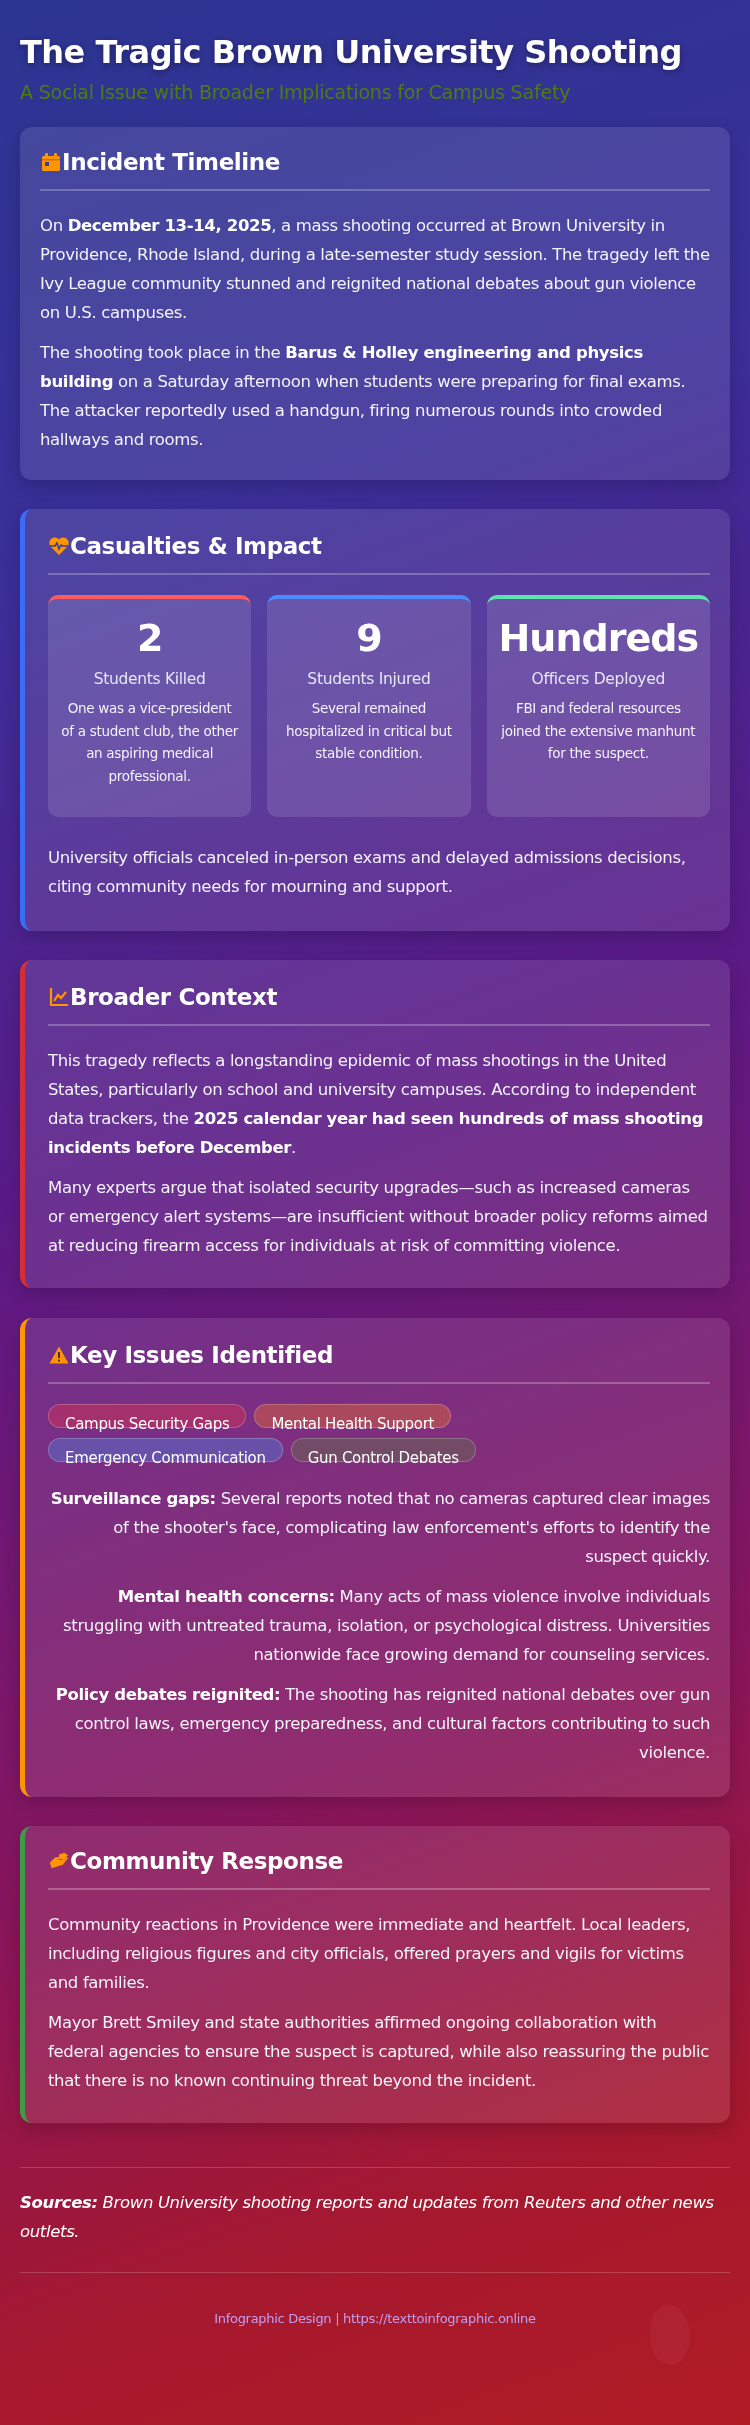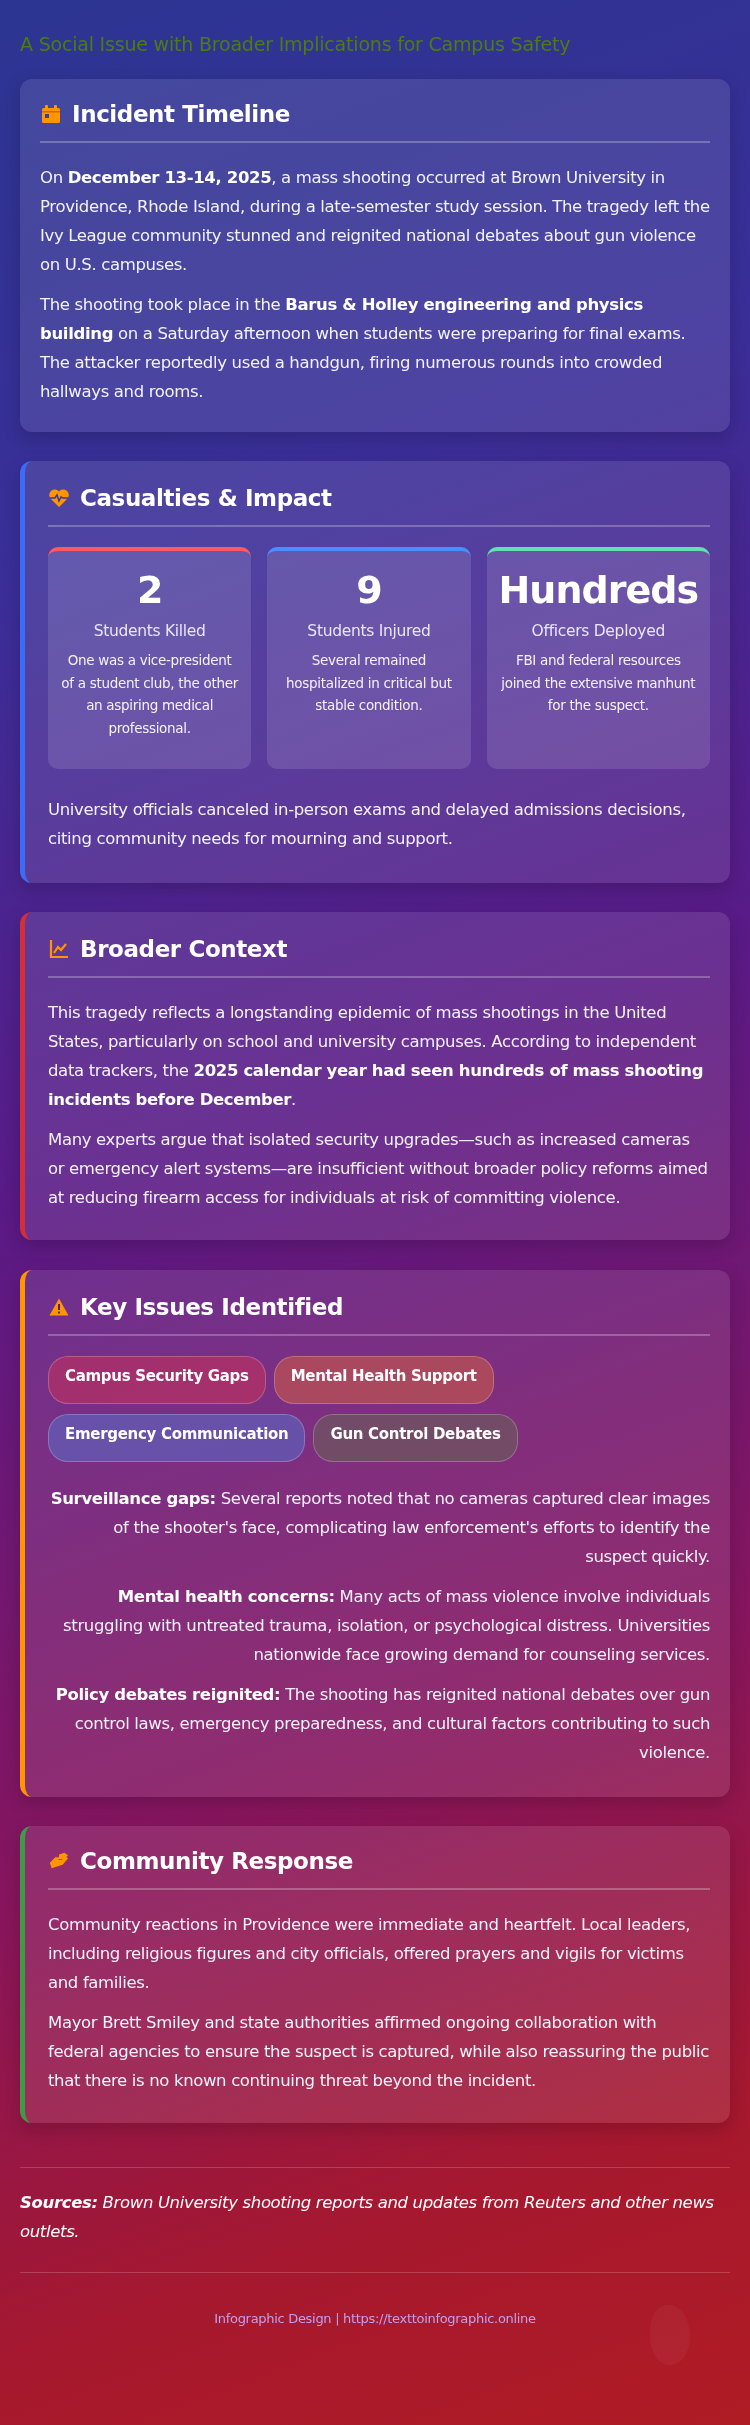--- a/index.html
+++ b/index.html
@@ -30,21 +30,21 @@
     }
     .card {
       position: relative;
       border-radius: 12px;
       background: rgba(255,255,255,0.10);
       padding: 20px 20px 20px 20px;
       box-shadow: 0 6px 18px rgba(0,0,0,0.18);
     }
     .card.accent { border-left: 5px solid var(--accent); padding-left: 23px; }
     .card-head {
-      display: flex; align-items: center; gap: 10px;
+      display: flex; align-items: center; 
       padding-bottom: 12px;
       border-bottom: 2px solid rgba(255,255,255,0.25);
       margin-bottom: 20px;
     }
     .card-head .icon { width: 22px; height: 22px; display: inline-flex; align-items: center; justify-content: center; }
     .card-head h2 {
       font-size: 23px; font-weight: bold; letter-spacing: -0.4px; line-height: 30px;
     }
     .card p {
       font-size: 16.5px;
@@ -65,22 +65,22 @@
       text-align: center;
       padding: 14px 12px 10px 12px;
     }
     .stat .num { font-size: 38px; font-weight: bold; line-height: 50px; letter-spacing: -1px; }
     .stat .lbl { font-size: 15.5px; color: #e8e6f6; line-height: 24px; margin-top: 4px; letter-spacing: -0.3px; }
     .stat .desc { font-size: 13.5px; line-height: 22.5px; color: #f4f2fb; margin-top: 6px; letter-spacing: -0.3px; }
     .after-stats { margin-top: 26px; }
 
     .tags { display: flex; flex-wrap: wrap; gap: 10px 8px; margin-bottom: 22px; max-width: 520px; }
     .tag {
-      font-size: 15px; font-weight: bold; letter-spacing: -0.3px;
-      padding: 0 16px; height: 48px; line-height: 38px;
+      font-size: 15px; font-weight: normal; letter-spacing: -0.3px;
+      padding: 0 16px; height: 24px; line-height: 38px;
       border-radius: 20px;
       border: 1px solid rgba(255,255,255,0.22);
       color: #ffffff;
     }
 
     .sources {
       margin-top: 44px;
       border-top: 1px solid rgba(255,255,255,0.18);
       border-bottom: 1px solid rgba(255,255,255,0.18);
       padding: 20px 0 26px 0;
@@ -102,20 +102,21 @@
       border-radius: 45% 55% 50% 50%;
       background: rgba(255,255,255,0.04);
     }
   </style>
 </head>
 <body>
 
 <div class="page">
 
   <header>
+    <h1 class="main-title">The Tragic Brown University Shooting</h1>
     <div class="subtitle">A Social Issue with Broader Implications for Campus Safety</div>
   </header>
 
   <section class="card" style="margin-top:21px; padding-top:20px; padding-bottom:26px;">
     <div class="card-head">
       <span class="icon">
         <svg width="20" height="20" viewBox="0 0 20 20">
           <rect x="1" y="4" width="18" height="15" rx="1.5" fill="#ff9500"></rect>
           <rect x="4" y="1" width="3" height="5" rx="1" fill="#ff9500"></rect>
           <rect x="13" y="1" width="3" height="5" rx="1" fill="#ff9500"></rect>

